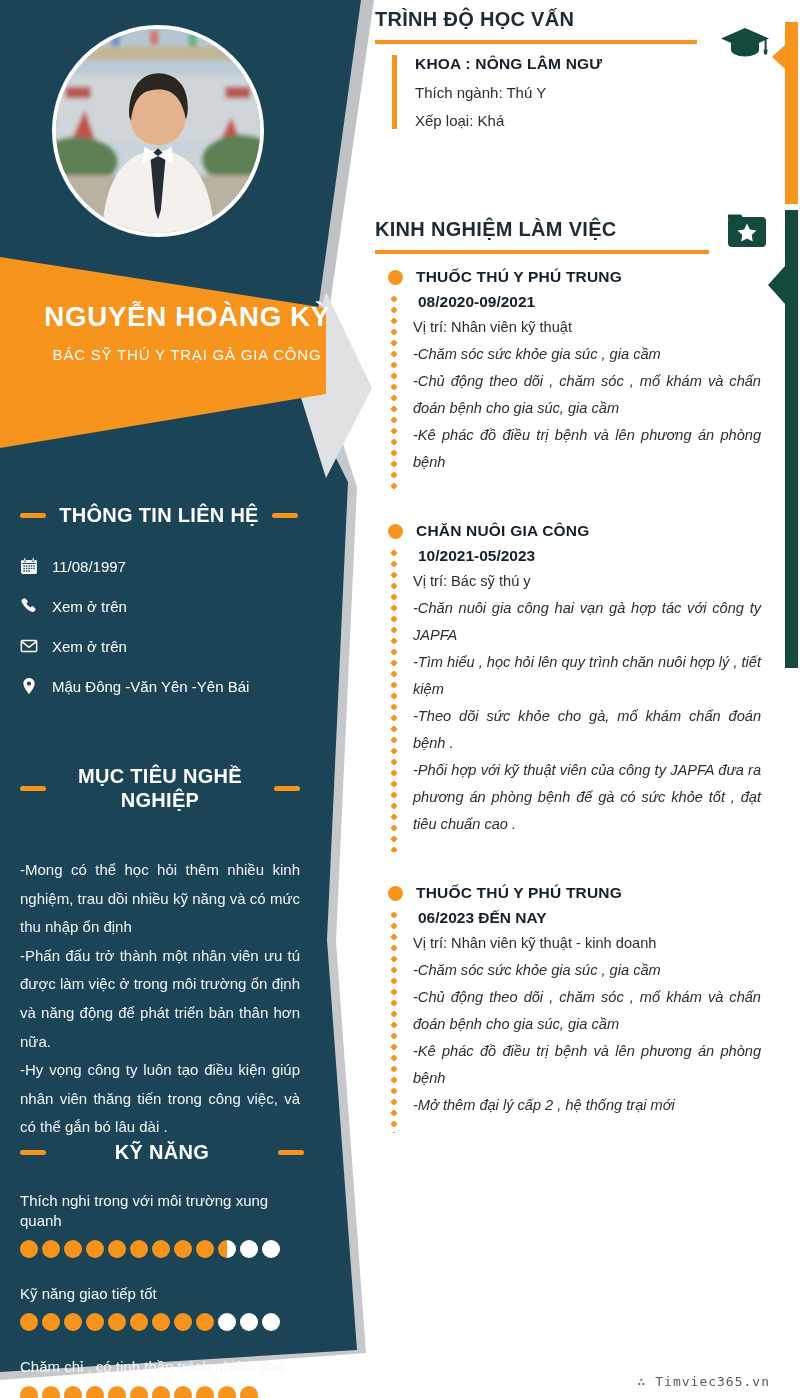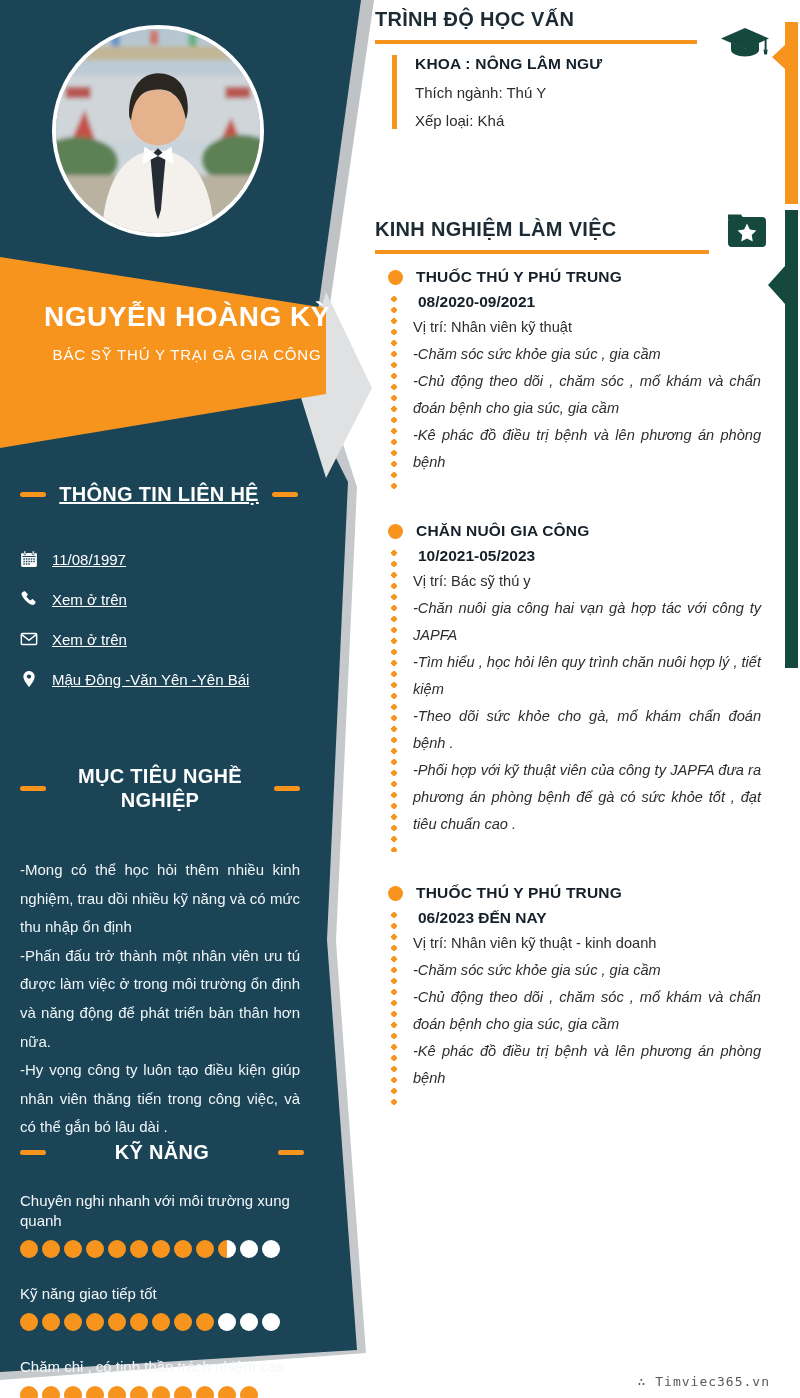--- a/index.html
+++ b/index.html
@@ -23,22 +23,22 @@
   
   .ribbon-text{position:absolute;left:0;top:301px;width:326px;text-align:center;color:#ffffff;z-index:5;padding-left:24px;}
   .ribbon-text h1{margin:0;font-size:28px;font-weight:bold;letter-spacing:.5px;}
   .ribbon-text .subtitle{margin-top:13px;font-size:15px;letter-spacing:.8px;}
 
   
   .sb{position:absolute;z-index:5;color:#ffffff;}
   .sb-head{display:flex;align-items:center;gap:12px;}
   .sb-head .dash{width:26px;height:5px;background:#f7941e;border-radius:2.5px;flex:none;}
   .sb-head .t{flex:1;text-align:center;font-size:20px;font-weight:bold;line-height:24px;letter-spacing:.3px;}
-  .contact{top:482px;left:20px;width:278px;text-decoration:underline;}
-  .contact-rows{margin-top:43px;}
+  .contact{top:503px;left:20px;width:278px;}
+  .contact-rows{margin-top:29px;}
   .crow{display:flex;align-items:center;gap:14px;height:20px;margin-bottom:20px;font-size:15px;}
   .crow .cicon{width:18px;height:18px;flex:none;display:inline-flex;}
   .crow .cicon svg{width:18px;height:18px;}
 
   .objective{top:764px;left:20px;width:280px;}
   .objective .paras{margin-top:44px;}
   .objective p{margin:0;font-size:15px;line-height:28.6px;text-align:justify;color:#eff4f7;}
 
   .skills{top:1140px;left:20px;width:284px;}
   .skill-row{margin-top:26px;}
@@ -214,21 +214,21 @@
 
   <section class="sb skills">
     <div class="sb-head">
       <span class="dash"></span>
       <span class="t">KỸ NĂNG</span>
       <span class="dash"></span>
     </div>
     <div>
 
         <div class="skill-row">
-          <div class="skill-label">Chuyên nghi nhanh với môi trường xung quanh</div>
+          <div class="skill-label">Thích nghi trong với môi trường xung quanh</div>
           <div class="dots">
             <span class="dot full"></span>
             <span class="dot full"></span>
             <span class="dot full"></span>
             <span class="dot full"></span>
             <span class="dot full"></span>
             <span class="dot full"></span>
             <span class="dot full"></span>
             <span class="dot full"></span>
             <span class="dot full"></span>
@@ -330,20 +330,21 @@
             <span class="bdot"></span>
             <span class="btitle">THUỐC THÚ Y PHÚ TRUNG</span>
           </div>
           <div class="job-body">
             <div class="period">06/2023 ĐẾN NAY</div>
             <div class="position">Vị trí: Nhân viên kỹ thuật - kinh doanh</div>
             <div class="bullets">
               <p>-Chăm sóc sức khỏe gia súc , gia cầm</p>
               <p>-Chủ động theo dõi , chăm sóc , mổ khám và chẩn đoán bệnh cho gia súc, gia cầm</p>
               <p>-Kê phác đồ điều trị bệnh và lên phương án phòng bệnh</p>
+              <p>-Mở thêm đại lý cấp 2 , hệ thống trại mới</p>
             </div>
           </div>
         </div>
 
     </div>
   </section>
 
   <svg class="cap-icon" viewBox="0 0 52 38">
     <g fill="#15493d">
       <path d="M25 1 49 11.5 25 22 1 11.5z"></path>

